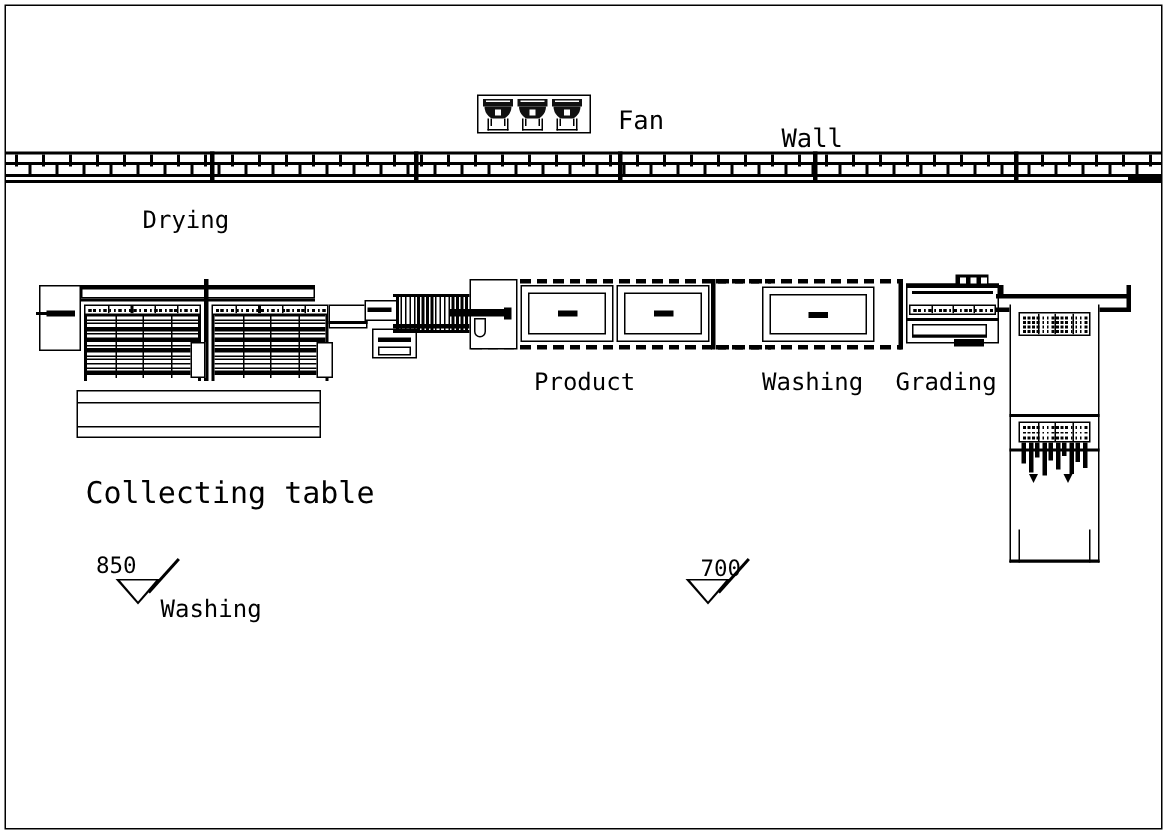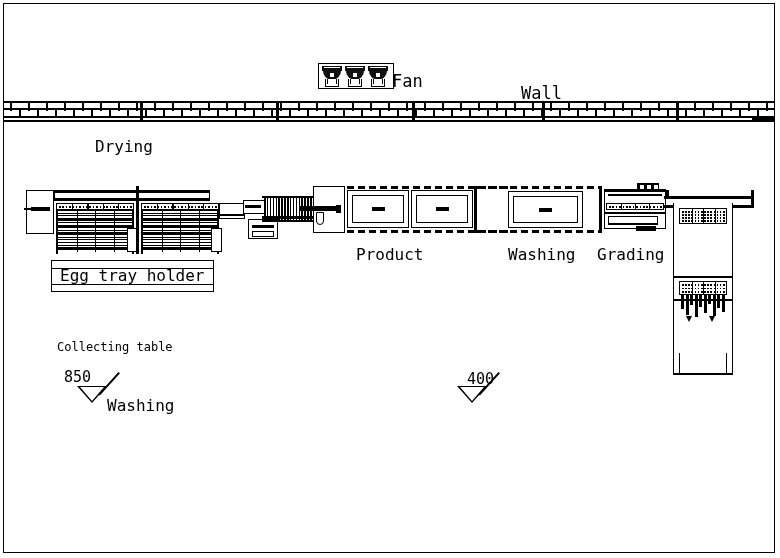--- a/index.html
+++ b/index.html
@@ -203,21 +203,21 @@
     </div>
     <div class="fanunit" style="left:49px;">
       <div class="cap"></div>
         <div class="caph"></div>
         <div class="body"></div>
         <div class="hub"></div>
       <div class="skirt"></div>
         <div class="skirt2"></div>
     </div>
   </div>
-  <div class="lbl" style="left:392px;top:73px;font-size:17px;">Fan</div>
+  <div class="lbl" style="left:412px;top:73px;font-size:17px;">Fan</div>
   <div class="lbl" style="left:521px;top:85px;font-size:17px;">Wall</div>
 
   <div class="lbl" style="left:95px;top:139px;font-size:16px;">Drying</div>
 
   <div class="blk outline" style="left:26px;top:190px;width:28px;height:44px;"></div>
   <div class="blk solid" style="left:31px;top:207px;width:19px;height:4px;"></div>
   <div class="blk solid" style="left:24px;top:208px;width:9px;height:2px;"></div>
 
   <div class="blk solid" style="left:54px;top:190px;width:156px;height:2px;"></div>
   <div class="blk outline-thin" style="left:54px;top:192px;width:156px;height:7px;"></div>
@@ -368,21 +368,20 @@
 
   <div class="blk solid" style="left:136px;top:186px;width:3px;height:68px;"></div>
 
   <div class="blk outline-thin" style="left:127px;top:228px;width:10px;height:24px;"></div>
   <div class="blk outline-thin" style="left:211px;top:228px;width:11px;height:24px;"></div>
 
   <div id="ethbox">
     <div class="divtop"></div>
     <div class="divbot"></div>
   </div>
-  <div class="lbl" style="left:60px;top:268px;font-size:16px;">Egg tray holder</div>
 
   <div class="blk outline-thin" style="left:219px;top:203px;width:26px;height:16px;"></div>
   <div class="blk solid" style="left:219px;top:214px;width:26px;height:2px;"></div>
 
   <div class="blk outline" style="left:243px;top:200px;width:22px;height:14px;"></div>
   <div class="blk solid" style="left:245px;top:205px;width:16px;height:3px;"></div>
   <div class="blk outline-thin" style="left:248px;top:219px;width:30px;height:20px;"></div>
   <div class="blk solid" style="left:252px;top:225px;width:22px;height:3px;"></div>
   <div class="blk outline-thin" style="left:252px;top:231px;width:22px;height:6px;"></div>
 
@@ -614,28 +613,28 @@
       <i style="left: 27.3333px; height: 9px;"></i>
       <i style="left: 31.8889px; height: 21px;"></i>
       <i style="left: 36.4444px; height: 13px;"></i>
       <i style="left: 41px; height: 17px;"></i>
     </div>
   <div class="arrowdn" style="left:686px;top:316px;"></div>
   <div class="arrowdn" style="left:709px;top:316px;"></div>
   <div class="blk" style="left:679px;top:353px;width:48px;height:22px;border-left:1.4px solid #000;border-right:1.4px solid #000;box-sizing:border-box;"></div>
   <div class="blk solid" style="left:673px;top:373px;width:60px;height:2px;"></div>
 
-  <div class="lbl" style="left:57px;top:341px;font-size:12px;">Collecting table</div>
+  <div class="lbl" style="left:57px;top:318px;font-size:20px;">Collecting table</div>
 
   <div class="hmark" style="left:77px;top:386px;">
     <div class="tri"></div>
     <div class="lead" style="left:22px;top:8px;transform:rotate(-48deg);"></div>
   </div>
   <div class="lbl" style="left:64px;top:370px;font-size:15px;">850</div>
   <div class="lbl" style="left:107px;top:398px;font-size:16px;">Washing</div>
 
   <div class="hmark" style="left:457px;top:386px;">
     <div class="tri"></div>
     <div class="lead" style="left:22px;top:8px;transform:rotate(-48deg);"></div>
   </div>
-  <div class="lbl" style="left:467px;top:372px;font-size:15px;">400</div>
+  <div class="lbl" style="left:467px;top:372px;font-size:15px;">700</div>
 
 </div>
 
 </body></html>

